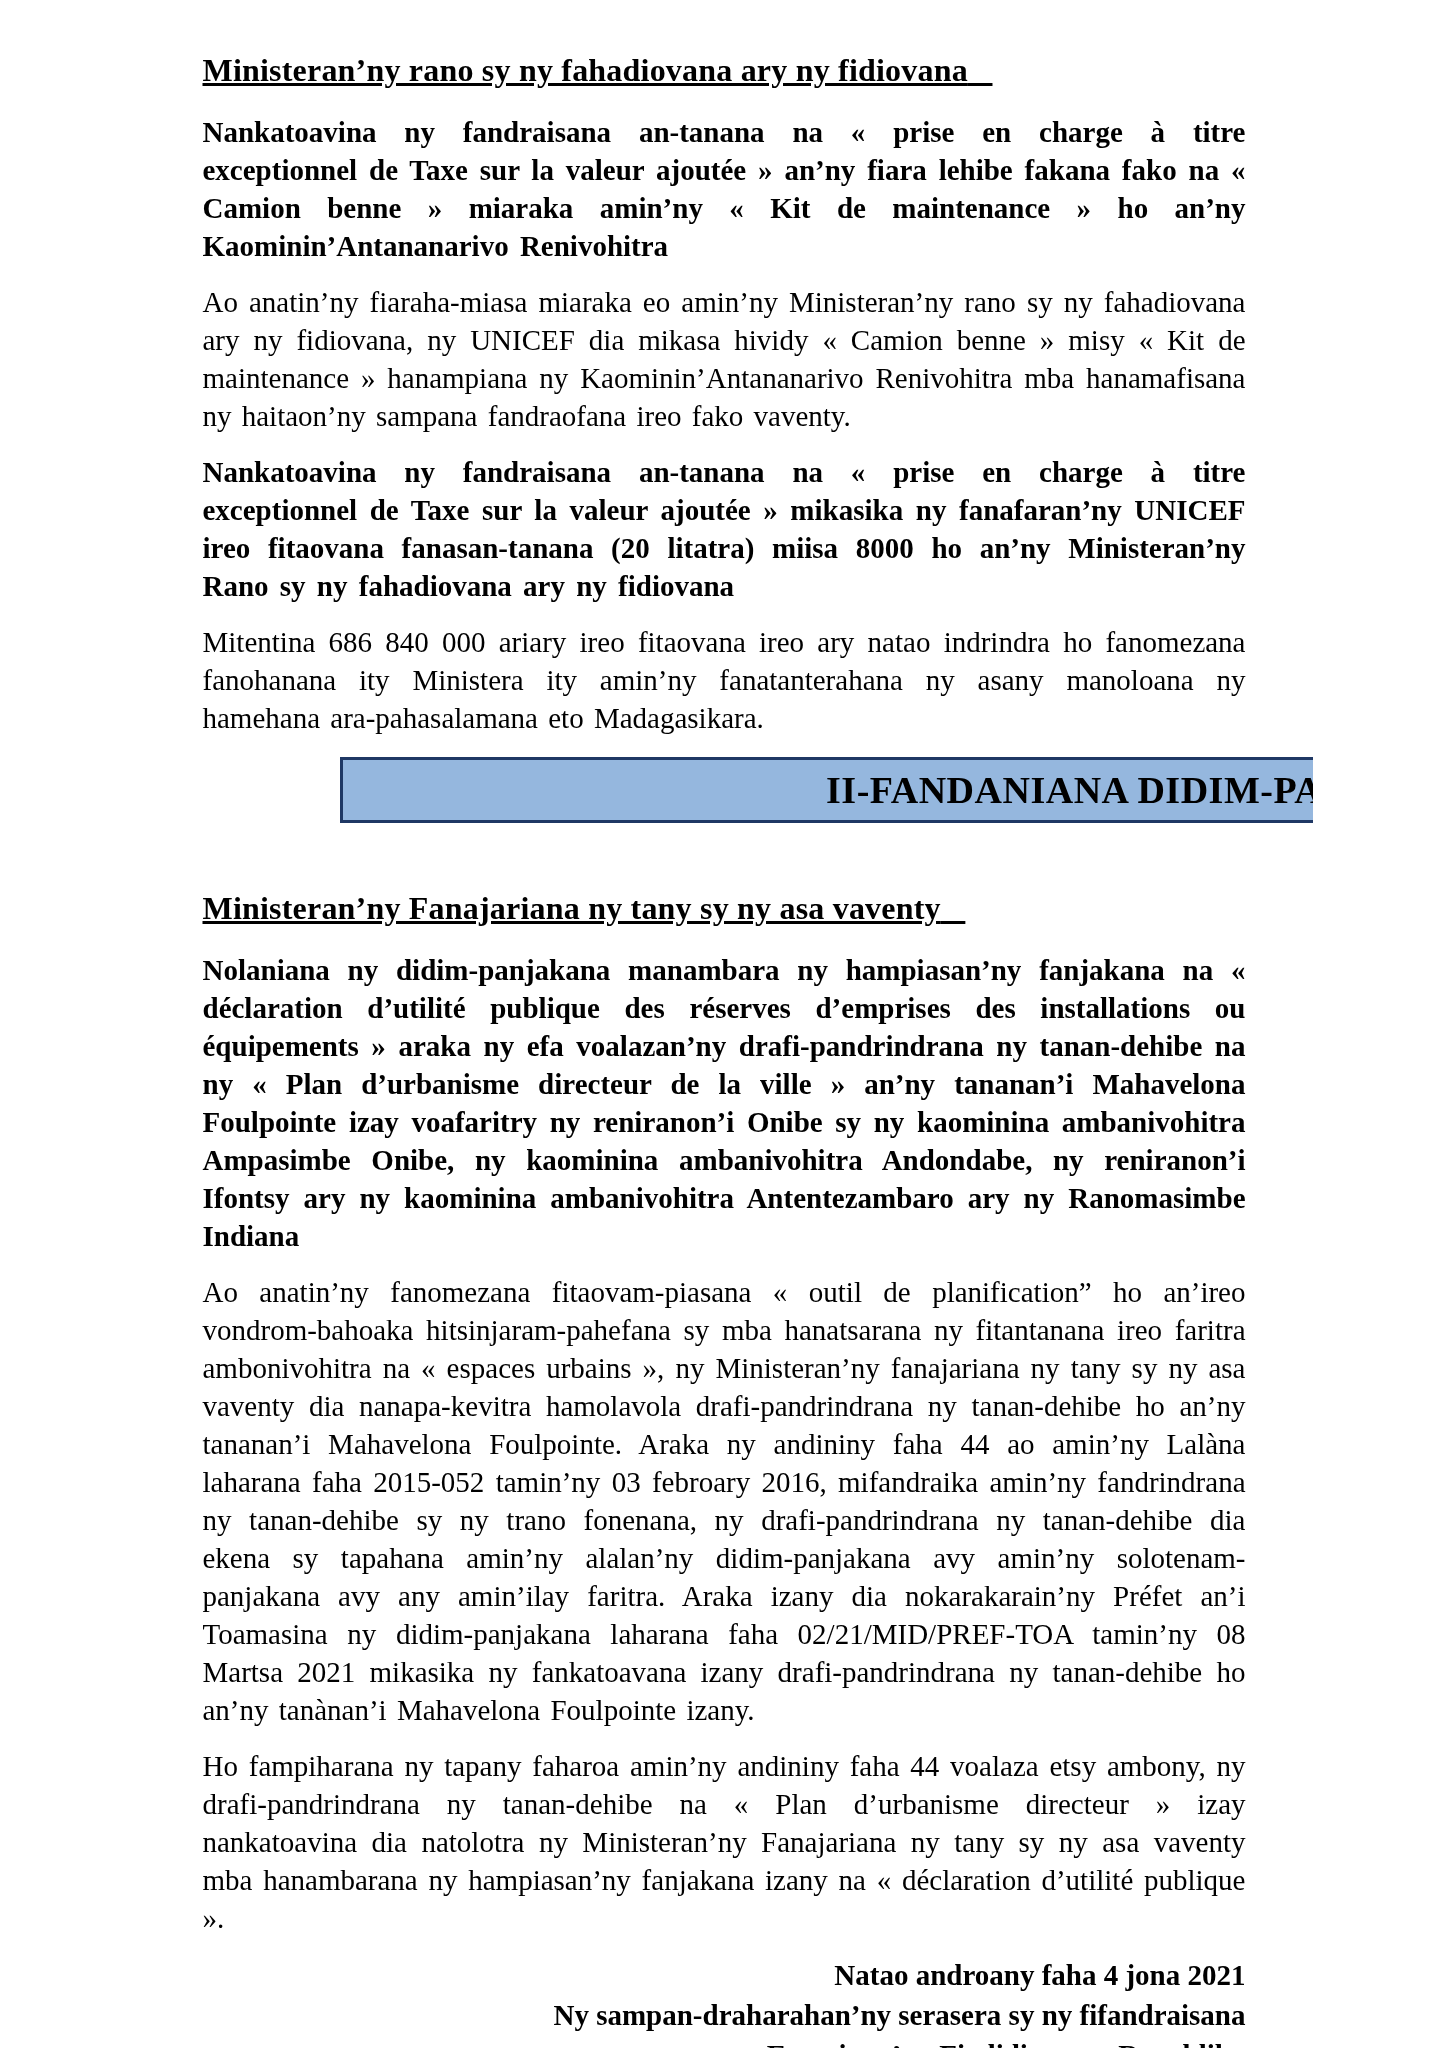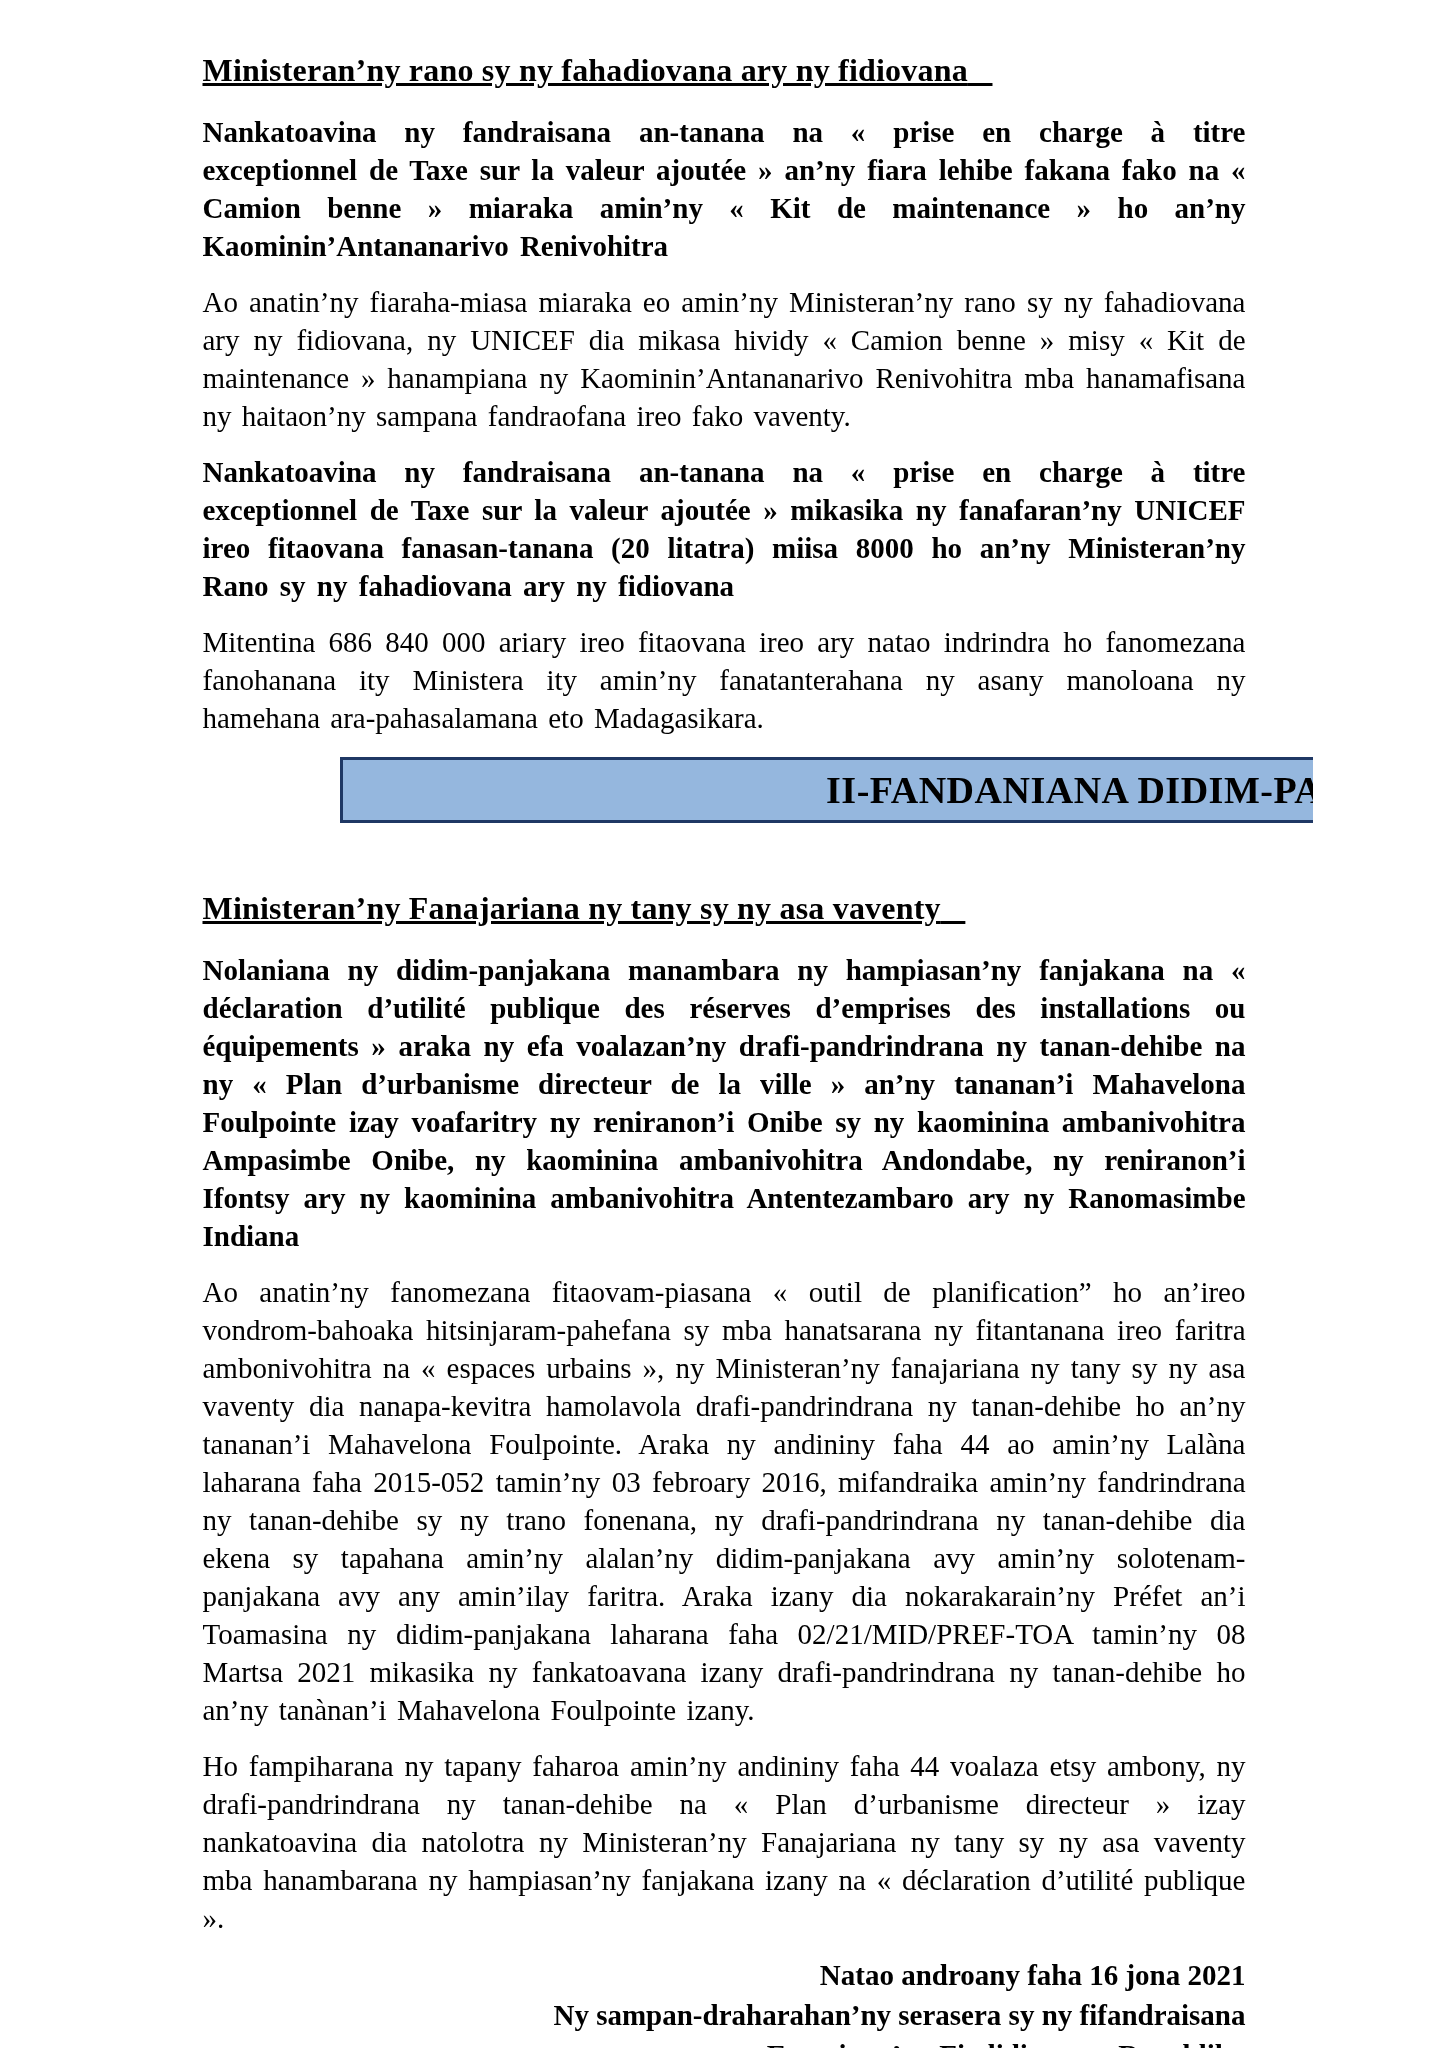--- a/index.html
+++ b/index.html
@@ -91,18 +91,18 @@
 
   <h1 class="doc-heading second">Ministeran’ny Fanajariana ny tany sy ny asa vaventy</h1>
 
   <p class="para bold">Nolaniana ny didim-panjakana manambara ny hampiasan’ny fanjakana na « déclaration d’utilité publique  des réserves d’emprises des installations ou équipements » araka ny efa voalazan’ny  drafi-pandrindrana ny tanan-dehibe na ny « Plan d’urbanisme directeur de la ville » an’ny tananan’i Mahavelona Foulpointe izay voafaritry ny reniranon’i Onibe sy ny kaominina ambanivohitra Ampasimbe Onibe, ny kaominina ambanivohitra Andondabe, ny reniranon’i Ifontsy ary ny kaominina ambanivohitra Antentezambaro ary ny Ranomasimbe Indiana</p>
 
   <p class="para">Ao anatin’ny fanomezana fitaovam-piasana « outil de planification” ho an’ireo vondrom-bahoaka hitsinjaram-pahefana sy mba hanatsarana ny fitantanana ireo faritra ambonivohitra na « espaces urbains », ny Ministeran’ny fanajariana ny tany sy ny asa vaventy dia nanapa-kevitra hamolavola drafi-pandrindrana ny tanan-dehibe ho an’ny tananan’i Mahavelona Foulpointe. Araka ny andininy faha 44 ao amin’ny Lalàna laharana faha 2015-052 tamin’ny 03 febroary 2016, mifandraika amin’ny fandrindrana ny tanan-dehibe sy ny trano fonenana, ny drafi-pandrindrana ny tanan-dehibe dia ekena sy tapahana amin’ny alalan’ny didim-panjakana avy amin’ny solotenam-panjakana avy any amin’ilay faritra. Araka izany dia nokarakarain’ny Préfet an’i Toamasina ny didim-panjakana laharana faha 02/21/MID/PREF-TOA tamin’ny 08 Martsa 2021 mikasika ny fankatoavana izany drafi-pandrindrana ny tanan-dehibe ho an’ny tanànan’i Mahavelona Foulpointe izany.</p>
 
   <p class="para">Ho fampiharana ny tapany faharoa amin’ny andininy faha 44 voalaza etsy ambony, ny drafi-pandrindrana ny tanan-dehibe na « Plan d’urbanisme directeur » izay nankatoavina dia natolotra ny Ministeran’ny Fanajariana ny tany sy ny asa vaventy mba hanambarana ny hampiasan’ny fanjakana izany na « déclaration d’utilité publique ».</p>
 
   <div class="signoff">
-    <div>Natao androany faha 16 jona 2021</div>
+    <div>Natao androany faha 4 jona 2021</div>
     <div>Ny sampan-draharahan’ny serasera sy ny fifandraisana</div>
     <div>Eo anivon’ny Fiadidiana ny Repoblika</div>
   </div>
 
 </div>
 
 </body></html>

